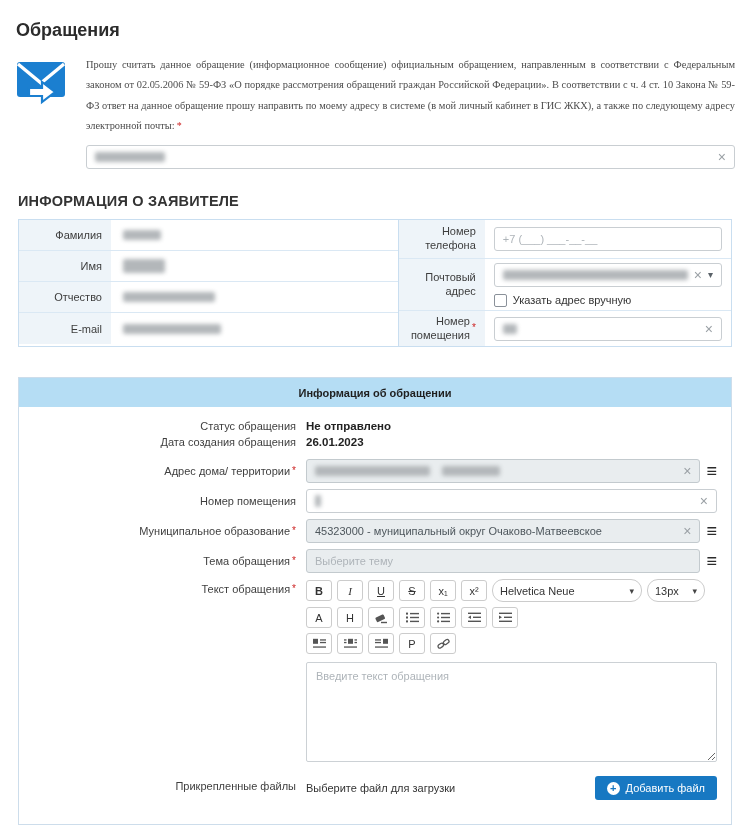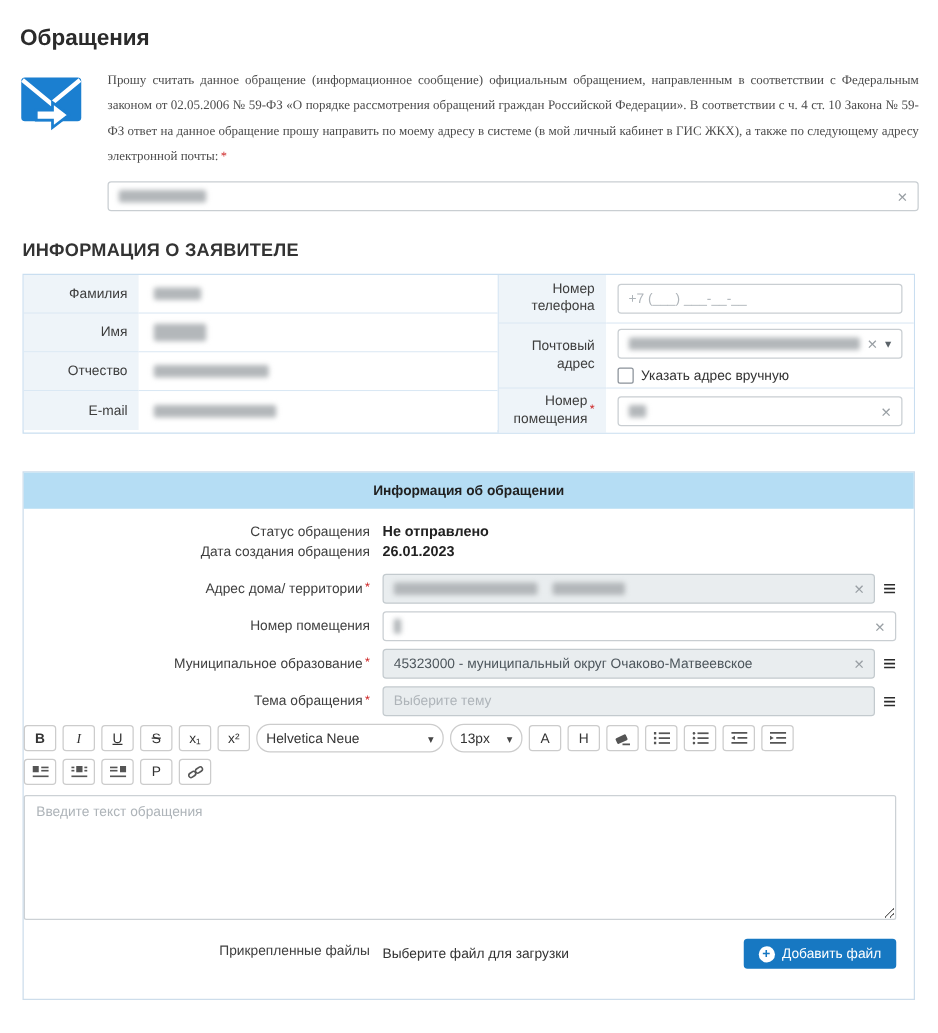--- a/index.html
+++ b/index.html
@@ -37,21 +37,21 @@
   .app-table { display: flex; width: 714px; border: 1px solid #c9def0; margin-left: 3px; }
   .app-left { width: 410px; border-right: 1px solid #c9def0; display: grid; grid-template-columns: 92px 1fr; grid-auto-rows: 31px; }
   .lcell { background: #eef4f9; display: flex; align-items: center; justify-content: flex-end; padding-right: 9px; font-size: 11px; color: #3d3d3d; border-bottom: 1px solid #dae8f4; }
   .vcell { background: #fff; display: flex; align-items: center; padding-left: 12px; border-bottom: 1px solid #dae8f4; }
   .app-left > .row4 { border-bottom: none; }
   .app-right { flex: 1; display: grid; grid-template-columns: 86px 1fr; }
   .app-right .lcell { text-align: right; line-height: 1.25; }
   .app-right .vcell { padding: 0 9px; }
   .r1 { height: 39px; } .r2 { height: 52px; } .r3 { height: 35px; border-bottom: none !important; }
   .postal-cell { flex-direction: column; align-items: stretch; justify-content: center; gap: 7px; }
-  .chk-row { display: flex; align-items: flex-end; gap: 6px; font-size: 11px; color: #333; }
+  .chk-row { display: flex; align-items: center; gap: 6px; font-size: 11px; color: #333; }
   .checkbox { width: 13px; height: 13px; border: 1px solid #8a9199; border-radius: 2px; background: #fff; flex-shrink: 0; cursor: pointer; }
 
   
   .card { width: 714px; margin: 30px 0 0 3px; border: 1px solid #cdddeb; }
   .card-header { height: 29px; background: #b5ddf4; display: flex; align-items: center; justify-content: center; font-size: 11px; font-weight: 700; color: #1f1f1f; }
   .card-body { padding: 13px 0 18px; }
   .srow { display: flex; align-items: baseline; margin-bottom: 4px; }
   .slabel, .flabel { width: 287px; text-align: right; padding-right: 10px; font-size: 11px; color: #3f3f3f; flex-shrink: 0; }
   .sval { font-size: 11.5px; font-weight: 700; color: #222; }
   .srow.date { margin-bottom: 11px; }
@@ -206,20 +206,21 @@
       <div class="frow">
         <div class="flabel"><span>Тема обращения</span><span class="req">*</span></div>
         <div class="fwrap">
           <input class="input gray" placeholder="Выберите тему" style="">
           <span class="menu-ic">≡</span>
         </div>
       </div>
 
 
       <div class="frow top">
+        <div class="flabel"><span>Текст обращения</span><span class="req">*</span></div>
         <div class="editor">
           <div class="tb-row">
             <span class="tb-btn b">B</span>
             <span class="tb-btn i">I</span>
             <span class="tb-btn u">U</span>
             <span class="tb-btn s">S</span>
             <span class="tb-btn">x₁</span>
             <span class="tb-btn">x²</span>
             <span class="tb-select font">
                 <span>Helvetica Neue</span>

